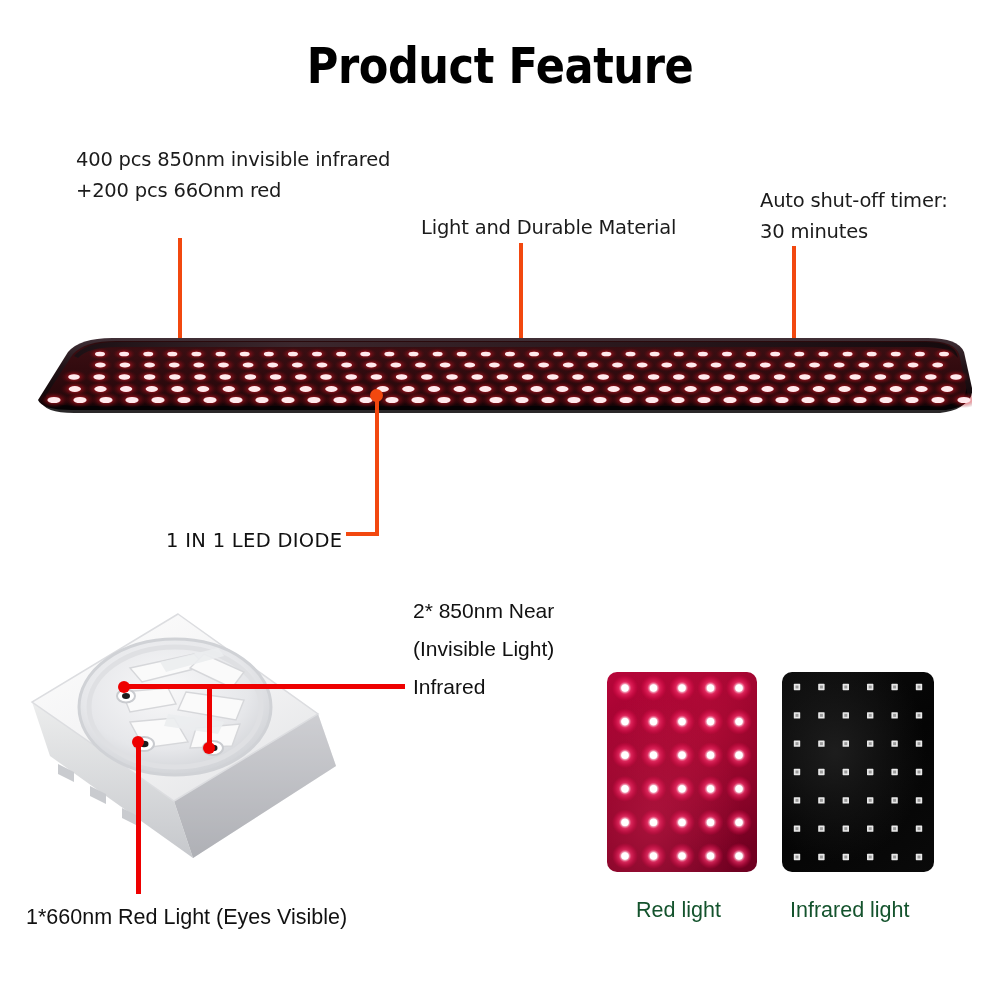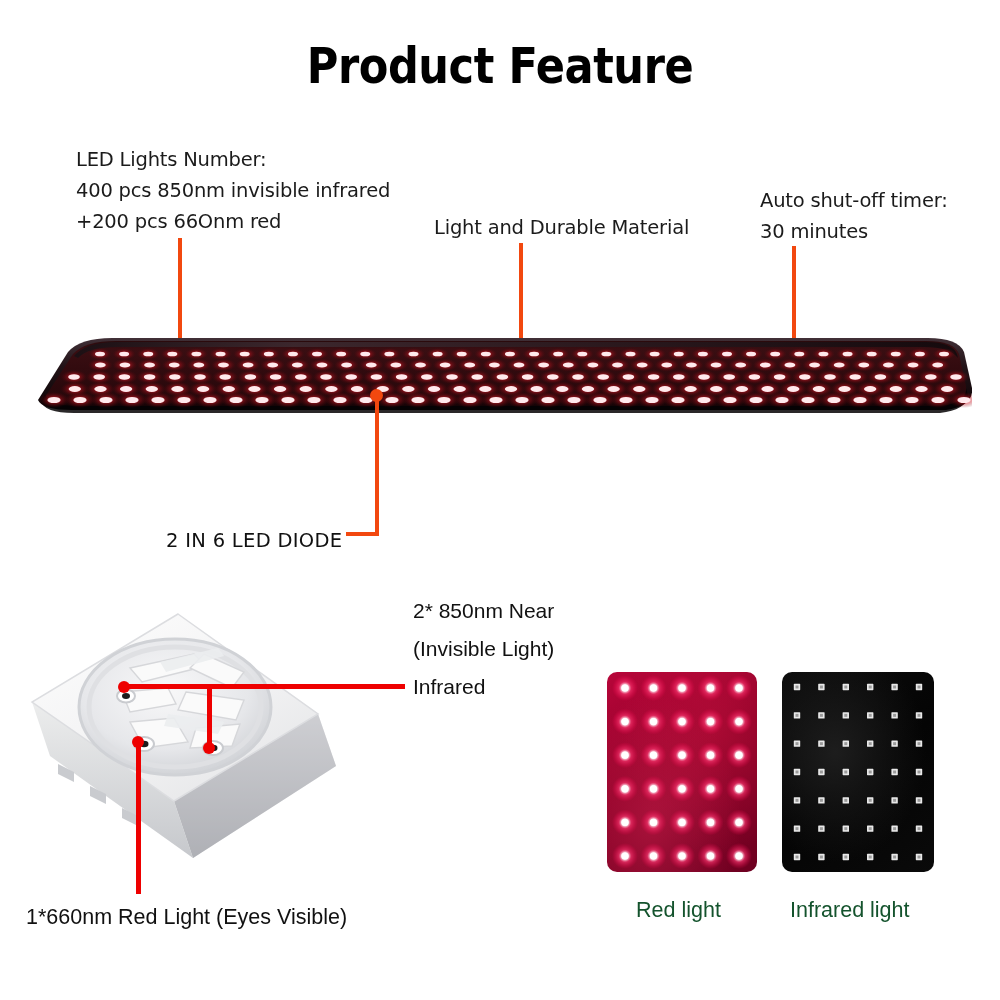--- a/index.html
+++ b/index.html
@@ -45,21 +45,21 @@
     font-family: "DejaVu Sans", sans-serif;
     font-size: 19.5px;
     line-height: 31px;
     color: #1b1b1b;
     white-space: nowrap;
     letter-spacing: -0.2px;
   }
   .anno b { font-weight: normal; }
 
   #anno-led   { left: 76px;  top: 144px; }
-  #anno-mat   { left: 421px; top: 212px; margin-left: 13px; }
+  #anno-mat   { left: 421px; top: 212px; }
   #anno-timer { left: 760px; top: 185px; }
 
   
   .lead-v {
     position: absolute;
     width: 4px;
     background: #f2480f;
   }
   .lead-h {
     position: absolute;
@@ -166,21 +166,20 @@
   #label-ir  { left: 790px; top: 898px; }
 </style>
 </head>
 <body>
 
 <div id="stage">
 
   <div class="title">Product Feature</div>
 
   <div class="anno" id="anno-led">
-    <div>LED Lights Number:</div>
     <div><b>400</b><span> pcs 850nm invisible infrared</span></div>
     <div><b>+200</b><span> pcs 66Onm red</span></div>
   </div>
 
   <div class="anno" id="anno-mat">
     <div>Light and Durable Material</div>
   </div>
 
   <div class="anno" id="anno-timer">
     <div>Auto shut-off timer:</div>
@@ -595,21 +594,21 @@
           <ellipse cx="910.00" cy="70" rx="6.6" ry="3.1" fill="#ffe9ec"></ellipse>
           <ellipse cx="936.00" cy="70" rx="15.18" ry="8.06" fill="url(#glowC)"></ellipse>
           <ellipse cx="936.00" cy="70" rx="6.6" ry="3.1" fill="#ffe9ec"></ellipse>
         </g>
     </svg>
   </div>
 
   <div class="lead-dot" style="left:370px; top:389px;"></div>
   <div class="lead-v" style="left:375px; top:395px; height:141px;"></div>
   <div class="lead-h" style="left:346px; top:532px; width:33px;"></div>
-  <div class="cap" id="cap-2in1">2 IN 6 LED DIODE</div>
+  <div class="cap" id="cap-2in1">1 IN 1 LED DIODE</div>
 
   <svg id="diode" viewBox="0 0 350 300">
     <defs>
       <linearGradient id="dTop" x1="0.1" y1="0" x2="0.9" y2="1">
         <stop offset="0%" stop-color="#fdfdfd"></stop>
         <stop offset="55%" stop-color="#f2f2f3"></stop>
         <stop offset="100%" stop-color="#e3e4e6"></stop>
       </linearGradient>
       <linearGradient id="dSideR" x1="0" y1="0" x2="0" y2="1">
         <stop offset="0%" stop-color="#d9dadd"></stop>

